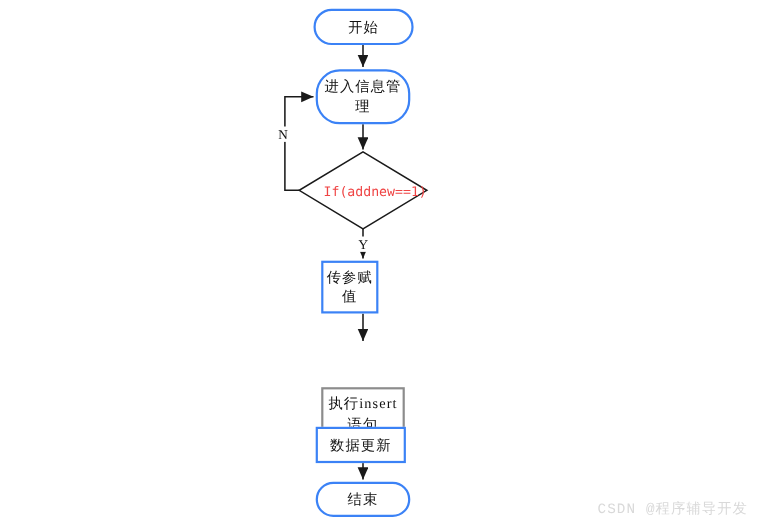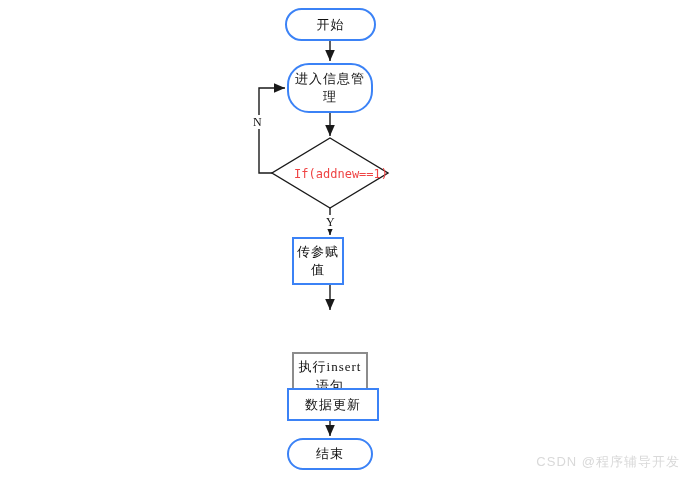--- a/index.html
+++ b/index.html
@@ -41,21 +41,21 @@
   .node-start   { left: 285px; top: 8px;   width: 91px; height: 33px; }
   .node-enter   { left: 287px; top: 63px;  width: 86px; height: 50px; border-radius: 22px; }
   .node-assign  { left: 292px; top: 237px; width: 52px; height: 48px; }
   .node-insert  {
     left: 292px; top: 312px; width: 76px; height: 50px;
     border-color: #8c8c8c;
     flex-direction: column;
     line-height: 1.45;
     margin-top: 40px;
   }
-  .node-update  { left: 287px; top: 388px; width: 92px; height: 33px; }
+  .node-update  { left: 287px; top: 388px; width: 82px; height: 33px; }
   .node-end     { left: 287px; top: 438px; width: 86px; height: 32px; justify-content: center; }
   .diamond-label {
     position: absolute;
     left: 272px; top: 165px; width: 116px; height: 17px;
     z-index: 2;
     display: flex;
     align-items: center;
     justify-content: flex-end;
     font-family: "DejaVu Sans Mono", monospace;
     font-size: 12px;
@@ -72,21 +72,21 @@
     line-height: 12px;
     padding: 1px 2px;
   }
   .edge-label-no  { left: 251px; top: 115px; }
   .edge-label-yes { left: 324px; top: 215px; }
   .watermark {
     position: absolute;
     right: 9px;
     top: 453px;
     z-index: 4;
-    font-family: Liberation Sans, sans-serif;
+    font-family: Liberation Mono, monospace;
     font-size: 13px;
     color: #d9d9d9;
     letter-spacing: 1px;
     white-space: nowrap;
   }
 </style>
 </head>
 <body>
 
 <div class="canvas">

